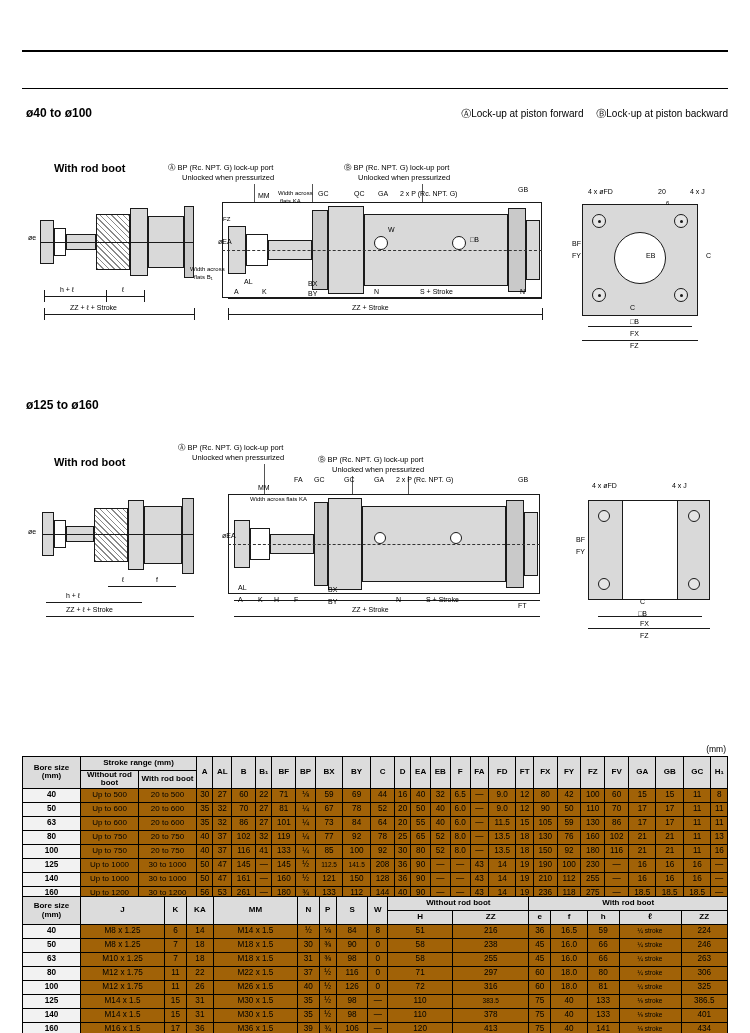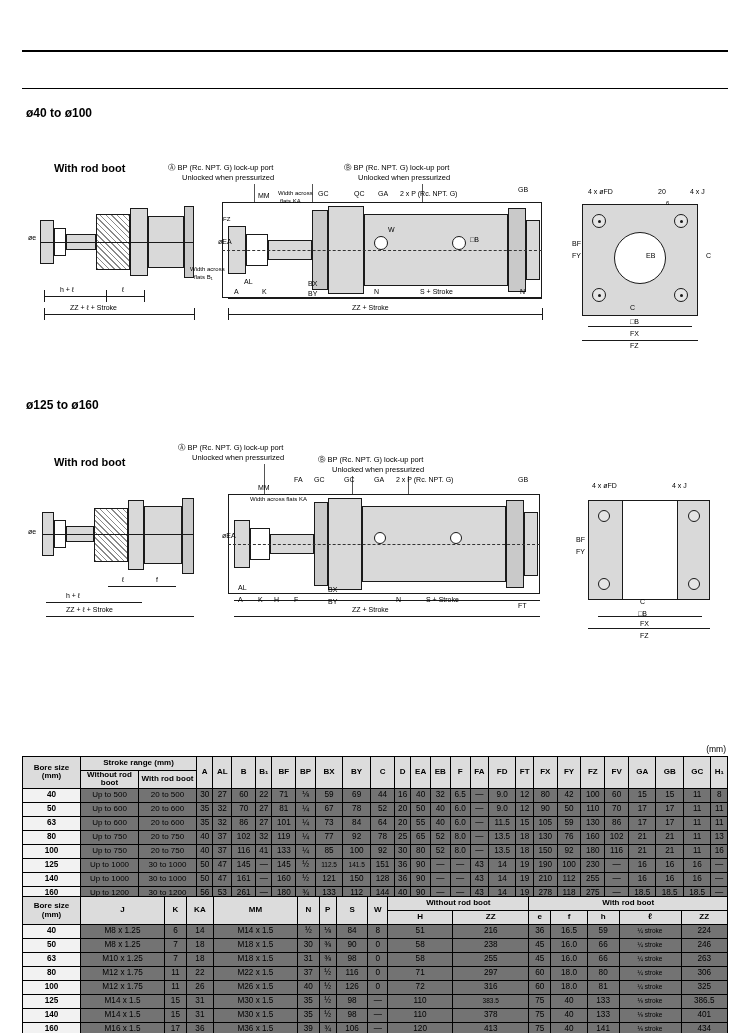--- a/index.html
+++ b/index.html
@@ -83,21 +83,21 @@
     border: 1px solid #1a1a1a;
   }
 
   
   .mm-note { position: absolute; right: 24px; top: 744px; font-size: 8.5px; }
 
   table.spec {
     position: absolute;
     border-collapse: collapse;
     font-size: 8.2px;
-    background: #737373;
+    background: #a16207;
   }
   table.spec th, table.spec td {
     border: 1px solid #000;
     text-align: center;
     padding: 0;
     height: 14px;
     line-height: 1.05;
     font-weight: normal;
   }
   table.spec th {
@@ -116,20 +116,24 @@
 </style>
 </head>
 <body>
 
 <div class="page">
 
   <div class="rule-top"></div>
   <div class="rule-under"></div>
 
   <div class="bore-range-1">ø40 to ø100</div>
+  <div class="lockup-legend">
+    <span>ⒶLock-up at piston forward</span>
+    <span>ⒷLock·up at piston backward</span>
+  </div>
 
   <div class="figblock fig1">
 
     <div class="with-rod-boot" style="left:32px; top:34px;">With rod boot</div>
 
     <div class="cap" style="left:146px; top:36px;">Ⓐ BP (Rc. NPT. G) lock-up port</div>
     <div class="cap" style="left:160px; top:46px;">Unlocked when pressurized</div>
     <div class="cap" style="left:322px; top:36px;">Ⓑ BP (Rc. NPT. G) lock-up port</div>
     <div class="cap" style="left:336px; top:46px;">Unlocked when pressurized</div>
 
@@ -513,21 +517,21 @@
           <td class="stroke">Up to 1000</td>
           <td class="stroke">30 to 1000</td>
           <td>50</td>
           <td>47</td>
           <td>145</td>
           <td>—</td>
           <td>145</td>
           <td>½</td>
           <td class="tiny">112.5</td>
           <td class="tiny">141.5</td>
-          <td>151</td>
+          <td>208</td>
           <td>36</td>
           <td>90</td>
           <td>—</td>
           <td>—</td>
           <td>43</td>
           <td>14</td>
           <td>19</td>
           <td>190</td>
           <td>100</td>
           <td>230</td>
@@ -579,21 +583,21 @@
           <td>133</td>
           <td>112</td>
           <td>144</td>
           <td>40</td>
           <td>90</td>
           <td>—</td>
           <td>—</td>
           <td>43</td>
           <td>14</td>
           <td>19</td>
-          <td>278</td>
+          <td>236</td>
           <td>118</td>
           <td>275</td>
           <td>—</td>
           <td>18.5</td>
           <td>18.5</td>
           <td>18.5</td>
           <td>—</td>
         </tr>
       </tbody>
   </table>

